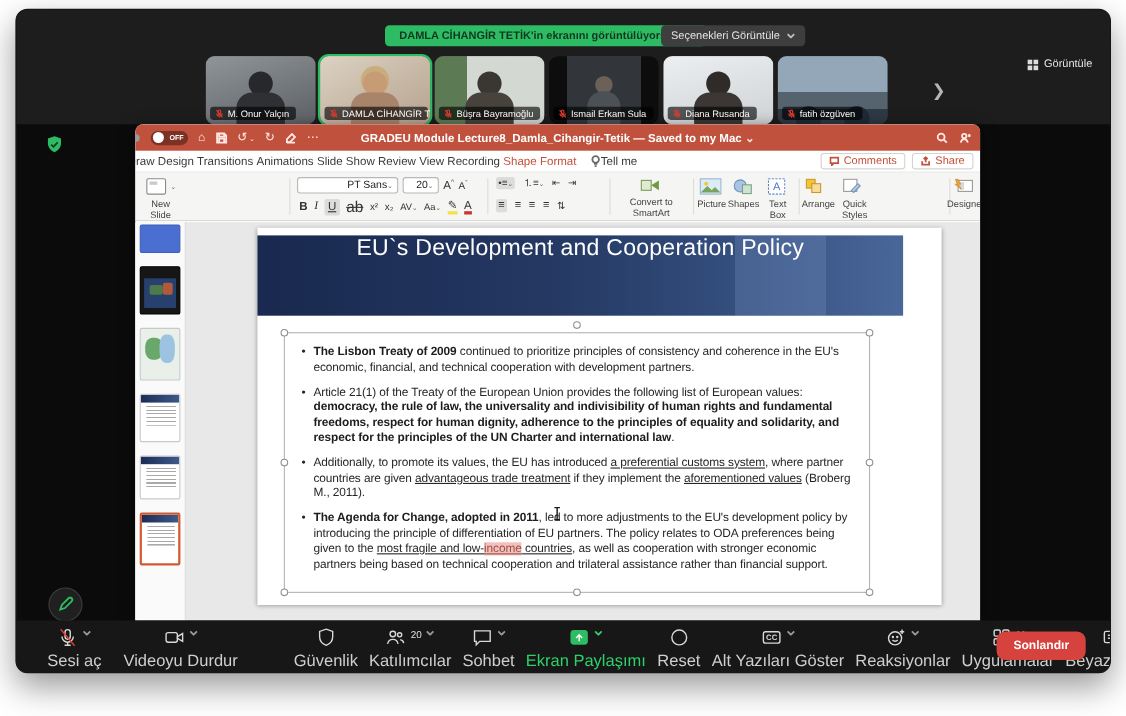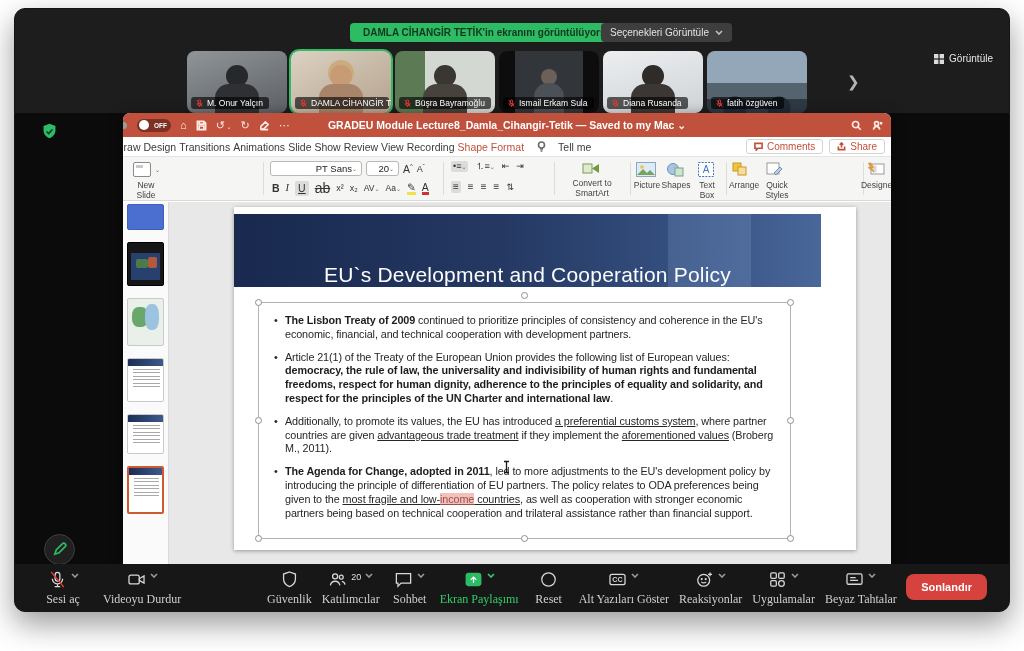--- a/index.html
+++ b/index.html
@@ -74,21 +74,21 @@
   .ppt-title{position:absolute;left:0;right:0;text-align:center;font-size:10.5px;font-weight:bold;
     color:#fff;pointer-events:none;}
   .ppt-title .dc{color:#ffe9e4;}
   .tb-right{margin-left:auto;display:flex;align-items:center;gap:10px;}
   
   .tabs-row{height:20px;background:#fff;border-bottom:1px solid #e4e4e2;display:flex;
     align-items:center;padding:0 6px 0 0;overflow:hidden;}
   .tab{font-size:10.5px;color:#3a3a3a;margin-left:3px;white-space:nowrap;}
   .tab:first-child{margin-left:-7px;}
   .tab.active{color:#c3503c;}
-  .tellme{display:flex;align-items:center;gap:12px;margin-left:13px;font-size:10.5px;color:#3a3a3a;white-space:nowrap;}
+  .tellme{display:flex;align-items:center;gap:0;margin-left:13px;font-size:10.5px;color:#3a3a3a;white-space:nowrap;}
   .bulb{width:9px;height:11px;} .bulb *{fill:none;stroke:#6a6a6a;stroke-width:1.6;}
   .tabs-right{margin-left:auto;display:flex;gap:6px;}
   .pill-btn{display:flex;align-items:center;gap:4px;height:15px;border:1px solid #d3d3d1;border-radius:3px;
     padding:0 7px;font-size:10px;color:#c3503c;background:#fff;white-space:nowrap;}
   .pill-btn svg{width:9px;height:9px;} .pill-btn svg *{fill:none;stroke:#c3503c;stroke-width:1.8;}
   
   .ribbon{position:relative;height:44px;background:#f5f5f3;border-bottom:1px solid #d9d9d7;
     font-size:9px;color:#3f3f3f;}
   .rdiv{position:absolute;top:5px;bottom:5px;width:1px;background:#dcdcda;}
   .rgroup{position:absolute;top:0;height:100%;}
@@ -122,21 +122,21 @@
   .t-maplight .blob1{position:absolute;left:4px;top:8px;width:16px;height:20px;background:#69a86a;border-radius:40%;}
   .t-maplight .blob2{position:absolute;right:4px;top:5px;width:14px;height:26px;background:#9cc4e0;border-radius:40%;}
   .t-header1{height:44px;top:156px;} .t-header2{height:40px;top:212px;}
   .t-current{height:48px;top:264px;border:2px solid #d05a2e;}
   
   .slide{position:absolute;left:111px;top:5px;width:622px;height:343px;background:#fff;
     box-shadow:0 1px 4px rgba(0,0,0,.35);}
   .banner{position:absolute;left:0;top:7px;width:587px;height:73px;
     background:linear-gradient(90deg,rgba(255,255,255,0) 74%,rgba(140,170,215,.22) 74% 88%,rgba(255,255,255,0) 88%),
       linear-gradient(90deg,#19294f 0%,#243862 45%,#365181 78%,#4a679a 100%);
-    display:flex;align-items:flex-end;justify-content:center;}
+    display:flex;align-items:flex-start;justify-content:center;}
   .banner h1{margin:0;font-weight:400;font-size:21px;color:#fdfdfd;letter-spacing:.2px;}
   .textbox{position:absolute;left:24px;top:95px;width:533px;height:237px;border:1px solid #b3b3b3;}
   .handle{position:absolute;width:7px;height:7px;border-radius:50%;background:#fff;border:1px solid #8f8f8f;}
   .h-tc{left:50%;top:-11px;margin-left:-4px;} .h-tl{left:-4px;top:-4px;} .h-tr{right:-4px;top:-4px;}
   .h-bl{left:-4px;bottom:-4px;} .h-br{right:-4px;bottom:-4px;} .h-bc{left:50%;bottom:-4px;margin-left:-4px;}
   .h-l{left:-4px;top:50%;margin-top:-4px;} .h-r{right:-4px;top:50%;margin-top:-4px;}
   .bullets{margin:0;padding:11px 13px 0 13px;list-style:none;}
   .bullets li{position:relative;padding-left:13px;font-size:10.8px;line-height:13.8px;
     color:#262626;margin-bottom:9px;letter-spacing:-.1px;}
   .bullets li:before{content:"•";position:absolute;left:2px;top:0;}
@@ -144,21 +144,21 @@
   .ru{text-decoration:underline;}
   .rhl{background:#f2c1bc;color:#9c4f48;}
   .ibeam{position:absolute;left:268px;top:253px;width:9px;height:14px;}
   .ibeam path{fill:none;stroke:#1a1a1a;stroke-width:1.3;}
   
   .bottombar{position:absolute;left:0;bottom:0;width:100%;height:47px;background:#171717;}
   .tb-left{position:absolute;left:28px;top:6px;display:flex;gap:20px;}
   .tb-center{position:absolute;left:252px;top:6px;display:flex;gap:10px;}
   .tbtn{display:flex;flex-direction:column;align-items:center;min-width:40px;cursor:pointer;}
   .icrow{display:flex;align-items:flex-start;gap:4px;height:20px;}
-  .tbtn .lab{margin-top:2px;font-size:12px;color:#cfcfcf;white-space:nowrap;font-family:Liberation Serif, serif;}
+  .tbtn .lab{margin-top:2px;font-size:15px;color:#cfcfcf;white-space:nowrap;}
   .tbtn.green .lab{color:#2ed06a;}
   .tico{width:19px;height:19px;} .tico *{fill:none;stroke:#d9d9d9;stroke-width:1.6;}
   .tico .red{stroke:#e23c31;} .tico .grn-f{fill:#2dbb63;stroke:none;}
   .tico .wht{stroke:#fff;} .tico text{fill:#d9d9d9;stroke:none;font-size:9px;font-weight:bold;}
   .tcaret{width:8px;height:5px;margin-top:3px;} .tcaret path{fill:none;stroke:#9a9a9a;stroke-width:1.6;}
   .tcaret.grn path{stroke:#2ed06a;}
   .badge20{font-size:9px;color:#e0e0e0;margin-top:2px;}
   .end-btn{position:absolute;right:22px;top:10px;background:#d6423e;color:#fff;font-weight:bold;
     font-size:11px;border-radius:8px;padding:7px 15px;cursor:pointer;}
 </style>

